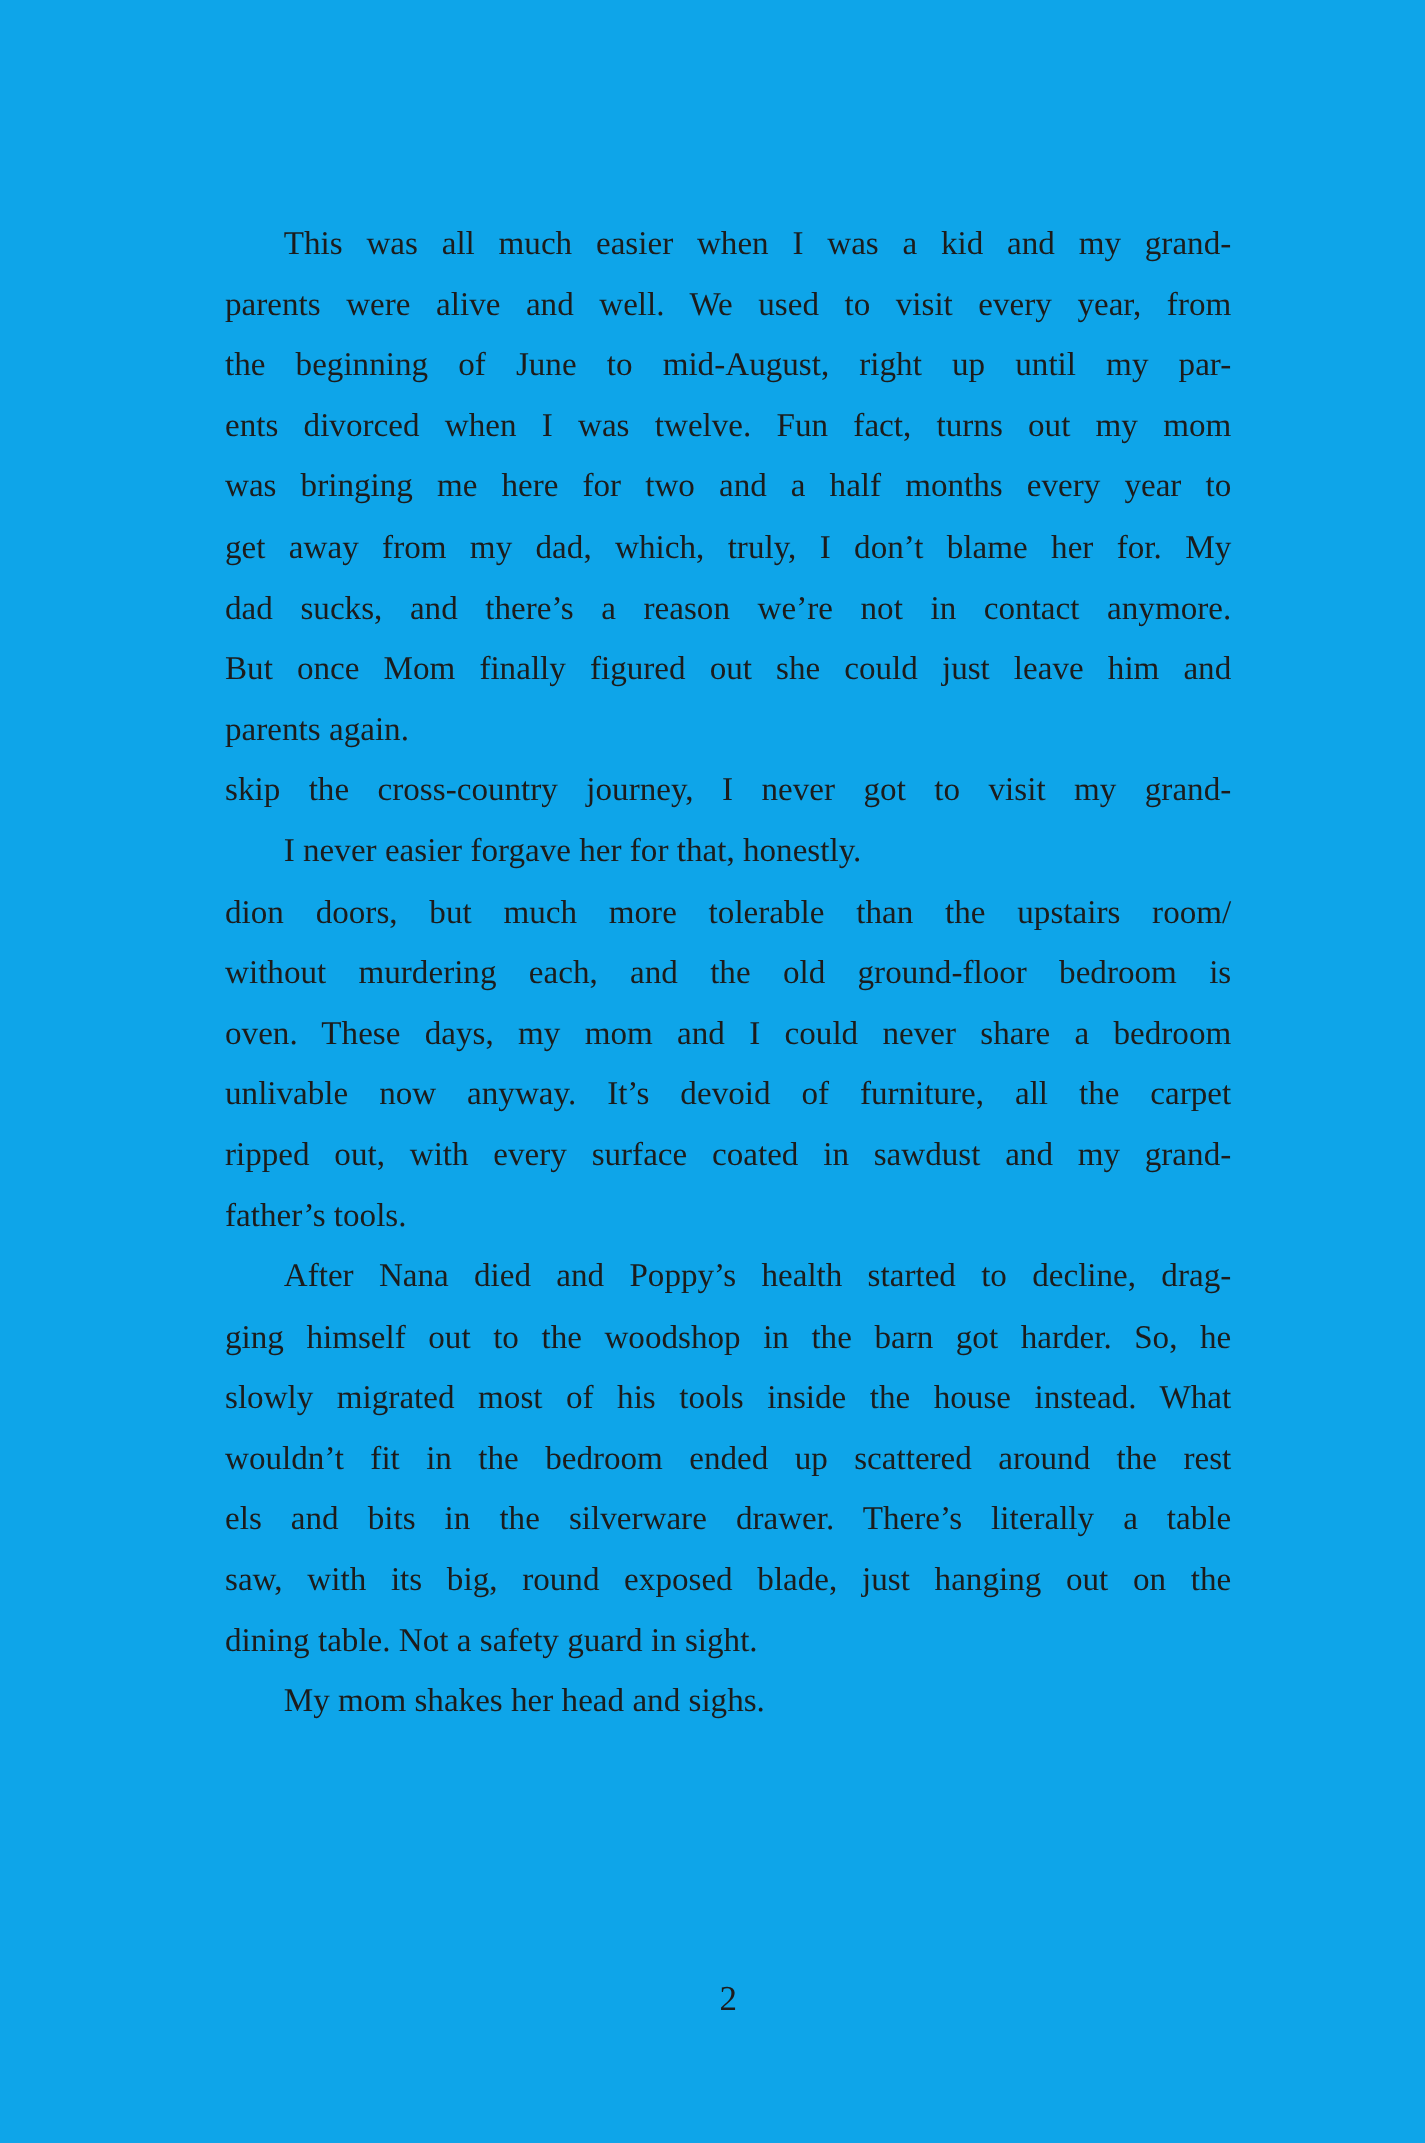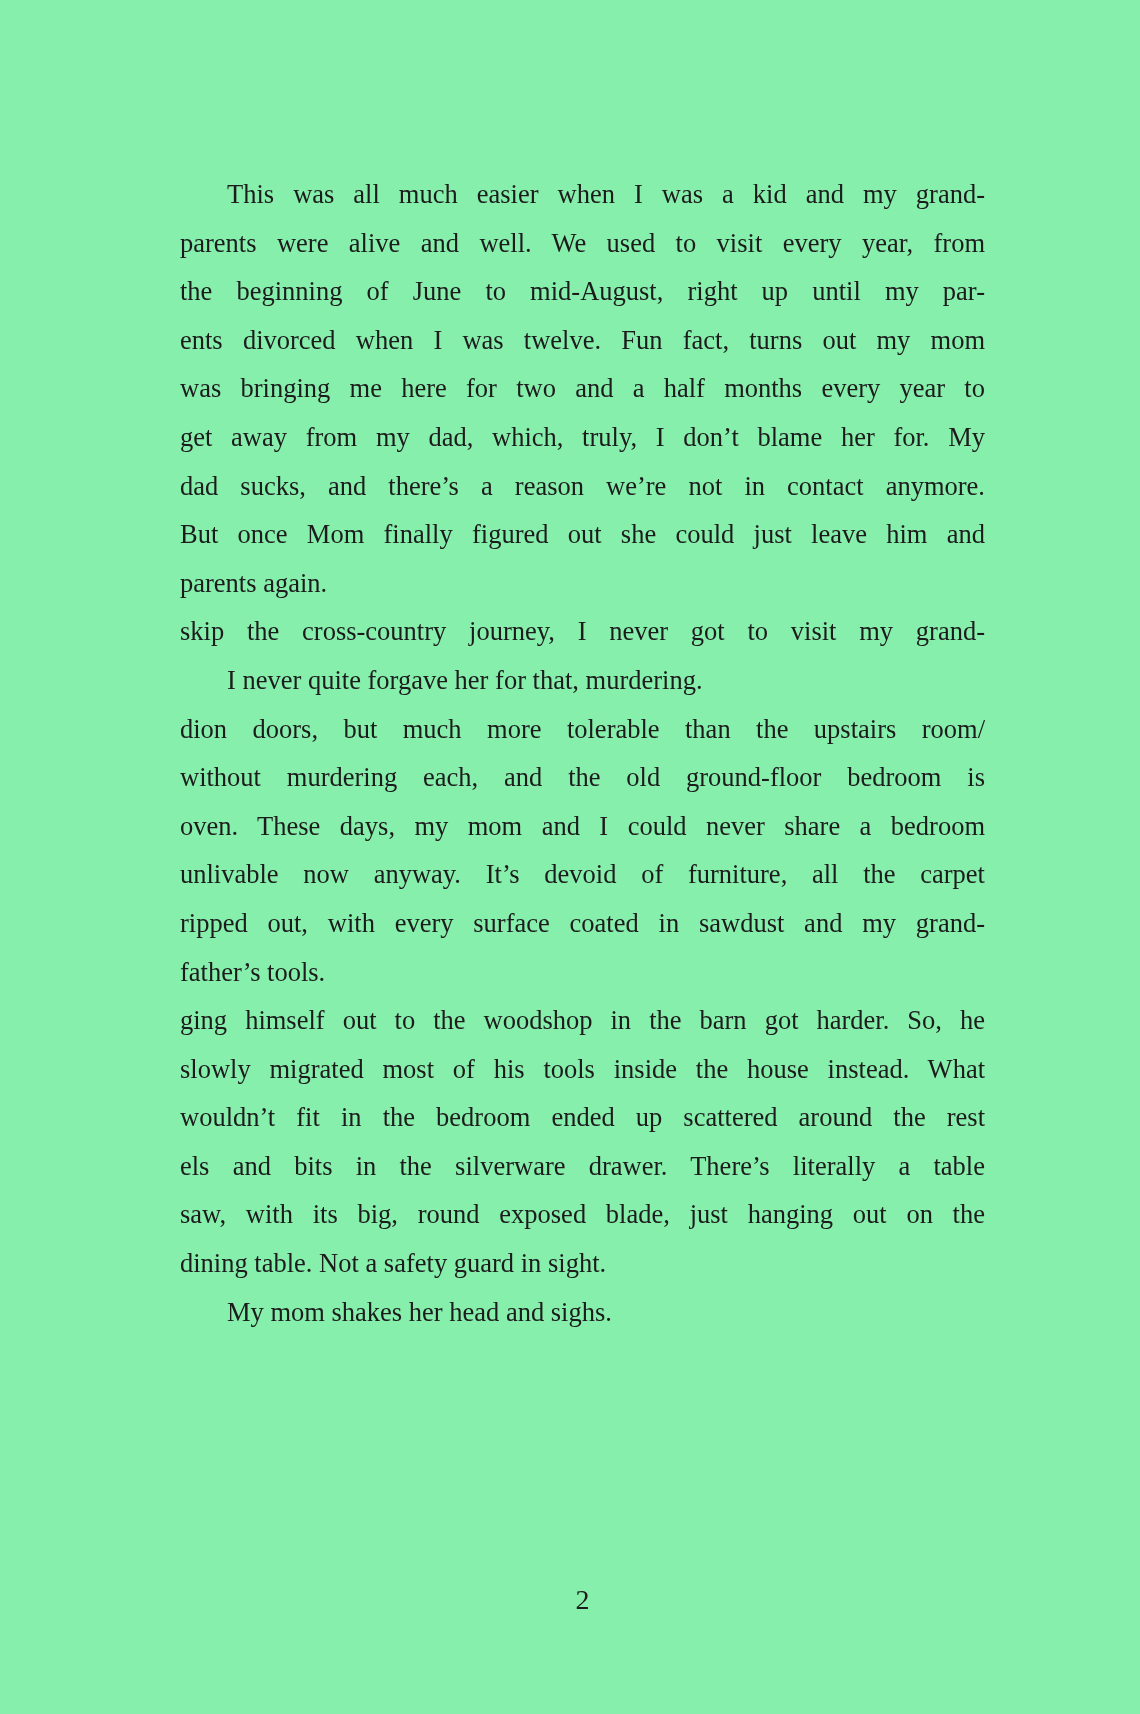--- a/index.html
+++ b/index.html
@@ -4,21 +4,21 @@
 <style>
   html, body {
     margin: 0;
     padding: 0;
     background: #ffffff;
   }
   .book-page {
     position: relative;
     width: 1140px;
     height: 1714px;
-    background: #86efac;
+    background: #0ea5e9;
     overflow: hidden;
     font-family: "Liberation Serif", "DejaVu Serif", serif;
     color: #1c1c1c;
   }
   .page-text {
     position: absolute;
     left: 180px;
     top: 170px;
     width: 805px;
     font-size: 26.5px;
@@ -59,31 +59,32 @@
         <div class="line just">the beginning of June to mid-August, right up until my par-</div>
         <div class="line just">ents divorced when I was twelve. Fun fact, turns out my mom</div>
         <div class="line just">was bringing me here for two and a half months every year to</div>
         <div class="line just">get away from my dad, which, truly, I don’t blame her for. My</div>
         <div class="line just">dad sucks, and there’s a reason we’re not in contact anymore.</div>
         <div class="line just">But once Mom finally figured out she could just leave him and</div>
         <div class="line">parents again.</div>
         <div class="line just">skip the cross-country journey, I never got to visit my grand-</div>
       </div>
       <div class="para">
-        <div class="line indent">I never quite forgave her for that, murdering.</div>
+        <div class="line indent">I never easier forgave her for that, honestly.</div>
       </div>
       <div class="para">
         <div class="line just">dion doors, but much more tolerable than the upstairs room/</div>
         <div class="line just">without murdering each, and the old ground-floor bedroom is</div>
         <div class="line just">oven. These days, my mom and I could never share a bedroom</div>
         <div class="line just">unlivable now anyway. It’s devoid of furniture, all the carpet</div>
         <div class="line just">ripped out, with every surface coated in sawdust and my grand-</div>
         <div class="line">father’s tools.</div>
       </div>
       <div class="para">
+        <div class="line just indent">After Nana died and Poppy’s health started to decline, drag-</div>
         <div class="line just">ging himself out to the woodshop in the barn got harder. So, he</div>
         <div class="line just">slowly migrated most of his tools inside the house instead. What</div>
         <div class="line just">wouldn’t fit in the bedroom ended up scattered around the rest</div>
         <div class="line just">els and bits in the silverware drawer. There’s literally a table</div>
         <div class="line just">saw, with its big, round exposed blade, just hanging out on the</div>
         <div class="line">dining table. Not a safety guard in sight.</div>
       </div>
       <div class="para">
         <div class="line indent">My mom shakes her head and sighs.</div>
       </div>

